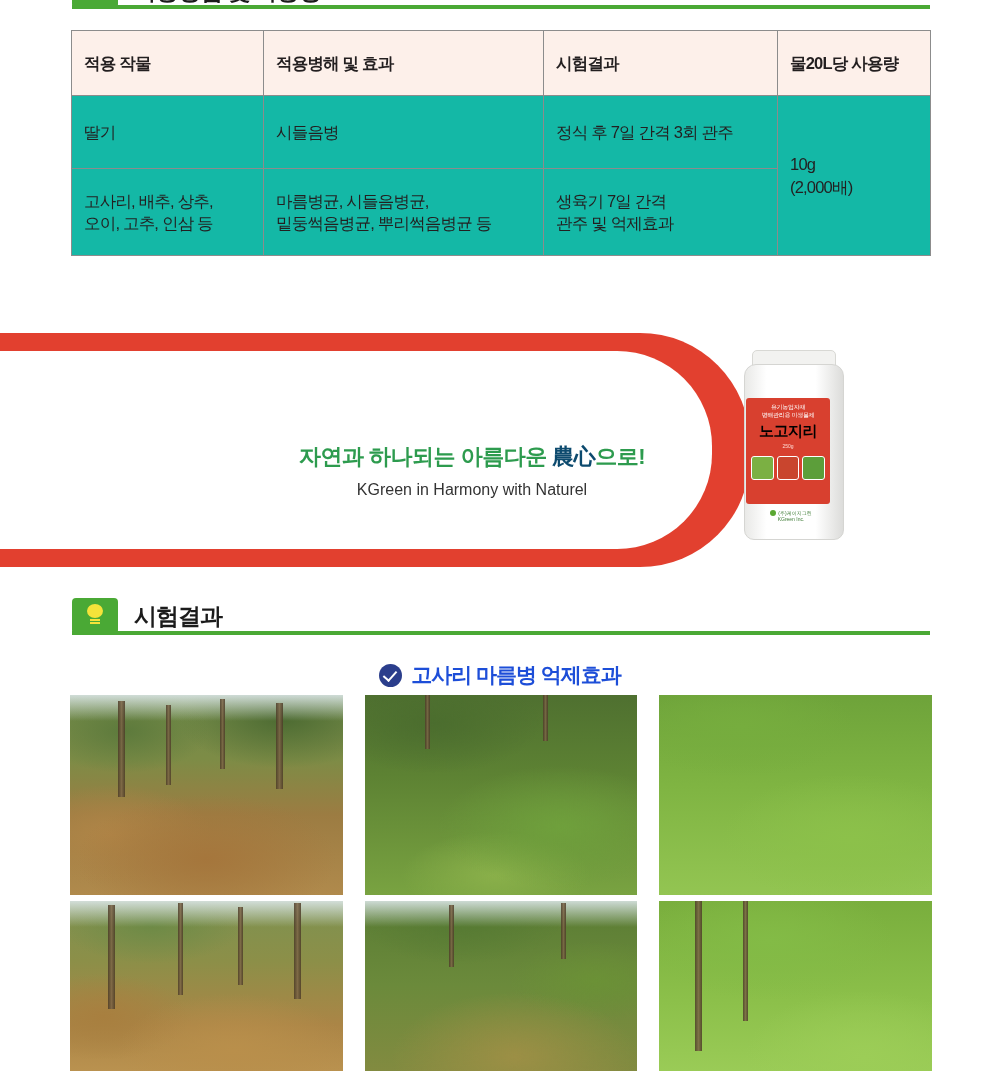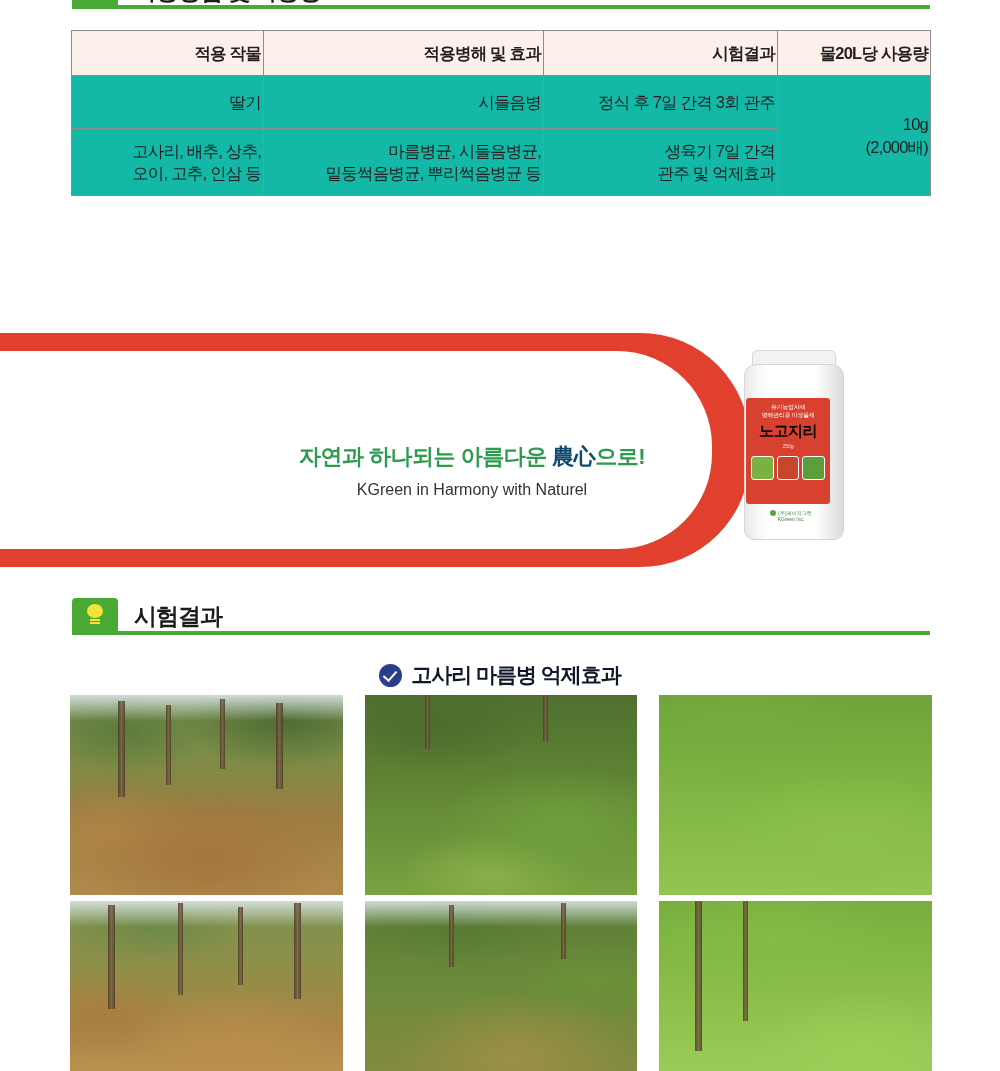--- a/index.html
+++ b/index.html
@@ -84,27 +84,27 @@
     position: absolute;
     left: 71px;
     top: 30px;
     width: 859px;
     border-collapse: collapse;
     table-layout: fixed;
   }
   .usage-table th,
   .usage-table td {
     border: 1px solid #8c8c8c;
-    text-align: right;
+    text-align: left;
     vertical-align: middle;
     font-size: 16.5px;
     letter-spacing: -0.8px;
     color: #231f20;
     line-height: 1.35;
-    padding: 2px;
+    padding: 12px;
   }
   .usage-table thead th {
     background: #fdf0ea;
     height: 40px;
     font-weight: bold;
   }
   .usage-table tbody td {
     background: #14b8a6;
   }
   .row-1 td { height: 48px; }
@@ -325,21 +325,21 @@
     width: 6px;
     height: 11px;
     border: solid #ffffff;
     border-width: 0 2.6px 2.6px 0;
     transform: rotate(42deg);
   }
   .subtitle-text {
     font-size: 21px;
     font-weight: bold;
     letter-spacing: -1px;
-    color: #0f172a;
+    color: #1d4ed8;
     white-space: nowrap;
   }
 
   
   .photo-grid {
     position: absolute;
     left: 70px;
     top: 695px;
     width: 862px;
   }

